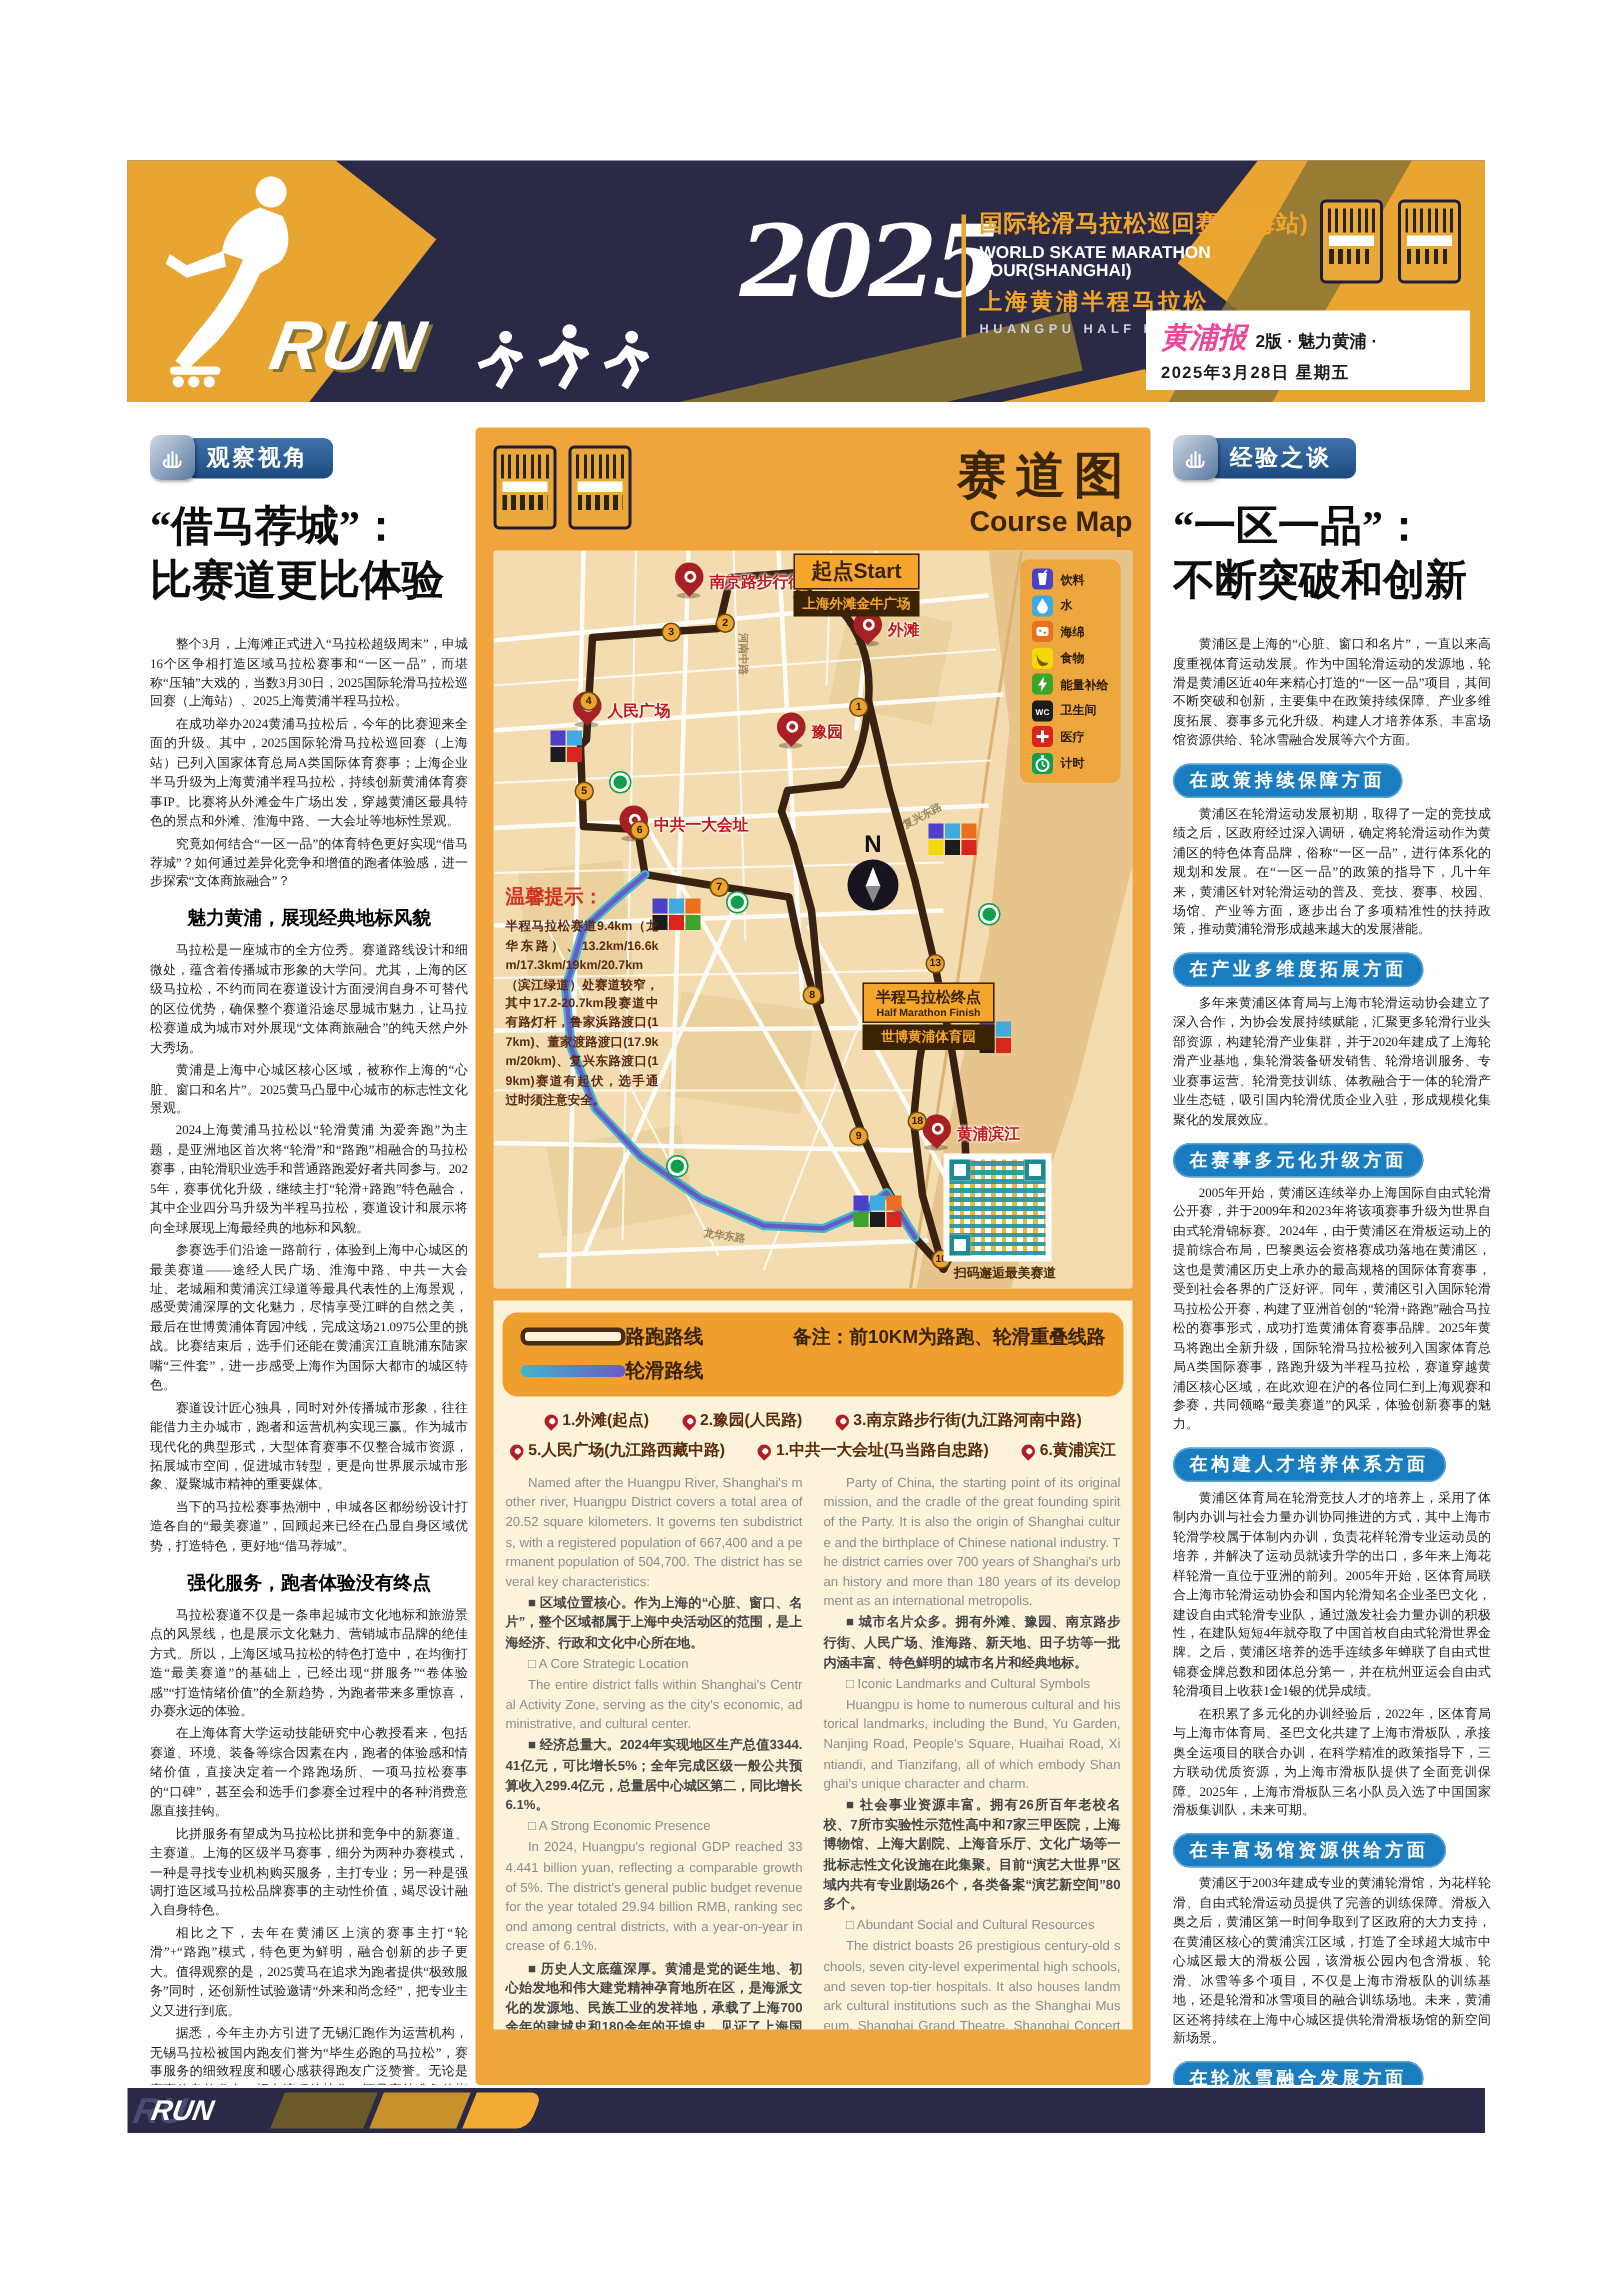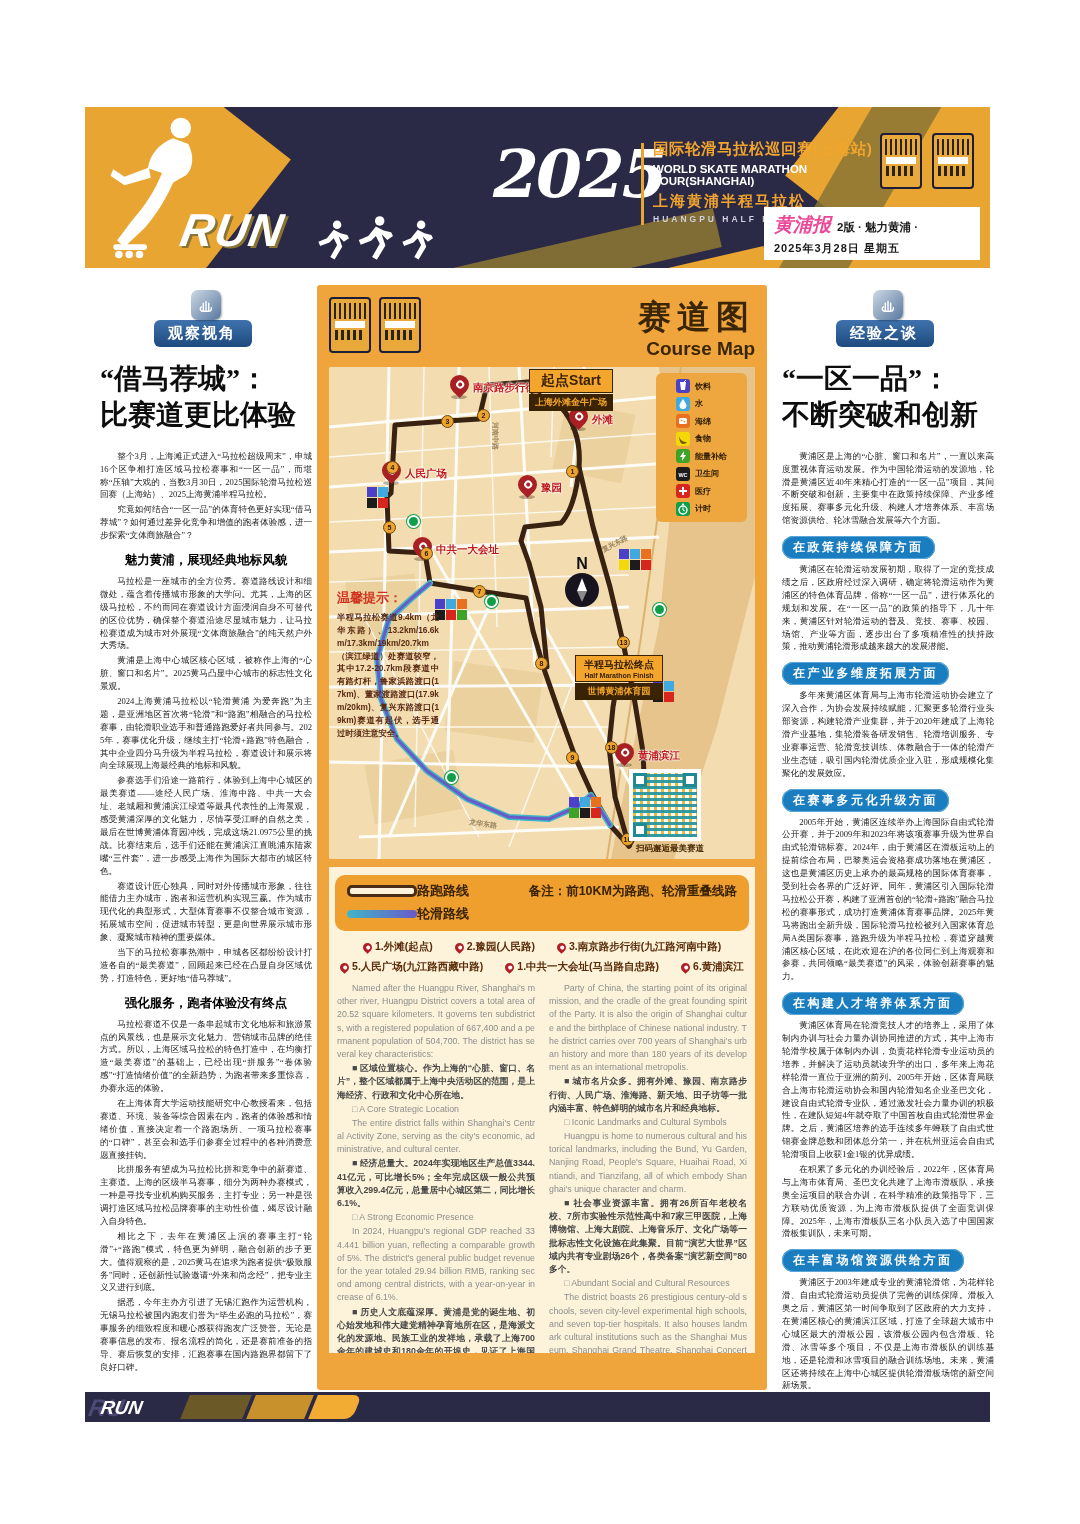--- a/index.html
+++ b/index.html
@@ -34,21 +34,21 @@
   .paper-box{position:absolute;right:10px;bottom:8px;z-index:6;background:#fff;padding:5px 10px 4px;width:196px;}
   .paper-line1{display:flex;align-items:baseline;gap:6px;}
   .paper-name{color:#ec4899;font:italic 900 19px "Liberation Serif",serif;}
   .paper-ed{color:#1a1a1a;font:700 11.5px "Liberation Sans",sans-serif;}
   .paper-date{color:#1a1a1a;font:700 11px "Liberation Sans",sans-serif;margin-top:3px;letter-spacing:1px;}
 
   
   .side-col{position:absolute;top:290px;width:212px;height:1100px;overflow:hidden;}
   .left-col{left:100px;}
   .right-col{left:782px;}
-  .tag{display:flex;align-items:center;gap:0;margin-bottom:14px;flex-direction:column;}
+  .tag{display:flex;align-items:center;gap:0;margin-bottom:14px;}
   .tag-icon{width:30px;height:30px;border-radius:7px;background:linear-gradient(135deg,#cdd8e4,#5878a0);
             display:flex;align-items:center;justify-content:center;z-index:2;box-shadow:1px 1px 2px rgba(0,0,0,.3);}
   .tag-label{background:linear-gradient(180deg,#3f72ae,#1d4a7e);color:#fff;font:700 15px "Liberation Sans",sans-serif;
              padding:4px 16px 4px 14px;border-radius:6px;margin-left:-6px;letter-spacing:2px;}
   .headline{font:900 28px/1.3 "Liberation Serif",serif;color:#0d0d0d;margin:4px 0 16px;}
   .art-body p.blk{margin:0 0 2px;font-size:8.6px;line-height:1.5;text-align:justify;word-break:break-all;
                   text-indent:2em;color:#1c1c1c;}
   .art-body p.t-h{font:700 12.5px "Liberation Sans",sans-serif;text-align:center;text-indent:0;margin:10px 0 6px;color:#000;}
   .art-body p.t-pill{display:inline-block;background:#1a7dc0;color:#fff;font:700 12px "Liberation Sans",sans-serif;
                      padding:3px 11px;border-radius:12px;letter-spacing:2.5px;margin:7px 0 4px;text-indent:0;
@@ -68,21 +68,21 @@
        transform:rotate(-45deg);z-index:6;}
   .pin::after{content:'';position:absolute;left:5.5px;top:5.5px;width:8px;height:8px;border-radius:50%;
               background:#a81f24;border:2.5px solid #fff;box-sizing:border-box;}
   .pin-shadow{position:absolute;width:16px;height:4px;background:rgba(60,40,10,.35);border-radius:50%;z-index:5;}
   .pin-lb{position:absolute;color:#c01a1a;font:900 10.5px "Liberation Sans",sans-serif;white-space:nowrap;z-index:7;
           text-shadow:0 0 2px #fff,0 0 2px #fff,0 0 2px #fff;}
   .sf-box{position:absolute;z-index:8;text-align:center;line-height:1.15;}
   .sf-gold{background:#f3a52c;color:#3a2205;font:900 14px "Liberation Sans",sans-serif;padding:2px 8px;border:1px solid #3a2205;}
   .sf-gold small{display:block;font:800 7px "Liberation Sans",sans-serif;}
   .sf-dark{background:#3a2205;color:#f3a52c;font:700 9px "Liberation Sans",sans-serif;padding:2px 6px;margin-top:1px;}
-  .aid-legend{position:absolute;right:8px;top:6px;z-index:8;background:#eda73e;border-radius:6px;padding:6px 20px;
+  .aid-legend{position:absolute;right:8px;top:6px;z-index:8;background:#eda73e;border-radius:6px;padding:6px 8px;
               display:flex;flex-direction:column;gap:3.5px;}
   .aid-row{display:flex;align-items:center;gap:5px;}
   .aid-ic{width:14px;height:14px;border-radius:3px;display:flex;align-items:center;justify-content:center;}
   .aid-lb{font:700 8px "Liberation Sans",sans-serif;color:#2a1a05;}
   .tips{position:absolute;left:8px;top:222px;width:102px;z-index:8;}
   .tips-title{color:#d0321f;font:900 13px "Liberation Sans",sans-serif;margin-bottom:4px;}
   .tips-body{color:#5a2a14;font:700 8.3px/1.55 "Liberation Sans",sans-serif;text-align:justify;word-break:break-all;}
   .compass{position:absolute;left:236px;top:188px;z-index:7;text-align:center;}
   .compass .n{font:900 16px "Liberation Sans",sans-serif;color:#111;}
   .compass .dial{width:34px;height:34px;border-radius:50%;background:#17141f;margin:0 auto;position:relative;}
@@ -220,20 +220,21 @@
       </span>
       <span class="tag-label">观察视角</span>
     </div>
     <div class="headline">
       <span>“借马荐城”：</span><br>
       <span>比赛道更比体验</span>
     </div>
     <div class="art-body">
 
     <p class="blk t-p">整个3月，上海滩正式进入“马拉松超级周末”，申城16个区争相打造区域马拉松赛事和“一区一品”，而堪称“压轴”大戏的，当数3月30日，2025国际轮滑马拉松巡回赛（上海站）、2025上海黄浦半程马拉松。</p>
+        <p class="blk t-p">在成功举办2024黄浦马拉松后，今年的比赛迎来全面的升级。其中，2025国际轮滑马拉松巡回赛（上海站）已列入国家体育总局A类国际体育赛事；上海企业半马升级为上海黄浦半程马拉松，持续创新黄浦体育赛事IP。比赛将从外滩金牛广场出发，穿越黄浦区最具特色的景点和外滩、淮海中路、一大会址等地标性景观。</p>
         <p class="blk t-p">究竟如何结合“一区一品”的体育特色更好实现“借马荐城”？如何通过差异化竞争和增值的跑者体验感，进一步探索“文体商旅融合”？</p>
         <p class="blk t-h">魅力黄浦，展现经典地标风貌</p>
         <p class="blk t-p">马拉松是一座城市的全方位秀。赛道路线设计和细微处，蕴含着传播城市形象的大学问。尤其，上海的区级马拉松，不约而同在赛道设计方面浸润自身不可替代的区位优势，确保整个赛道沿途尽显城市魅力，让马拉松赛道成为城市对外展现“文体商旅融合”的纯天然户外大秀场。</p>
         <p class="blk t-p">黄浦是上海中心城区核心区域，被称作上海的“心脏、窗口和名片”。2025黄马凸显中心城市的标志性文化景观。</p>
         <p class="blk t-p">2024上海黄浦马拉松以“轮滑黄浦 为爱奔跑”为主题，是亚洲地区首次将“轮滑”和“路跑”相融合的马拉松赛事，由轮滑职业选手和普通路跑爱好者共同参与。2025年，赛事优化升级，继续主打“轮滑+路跑”特色融合，其中企业四分马升级为半程马拉松，赛道设计和展示将向全球展现上海最经典的地标和风貌。</p>
         <p class="blk t-p">参赛选手们沿途一路前行，体验到上海中心城区的最美赛道——途经人民广场、淮海中路、中共一大会址、老城厢和黄浦滨江绿道等最具代表性的上海景观，感受黄浦深厚的文化魅力，尽情享受江畔的自然之美，最后在世博黄浦体育园冲线，完成这场21.0975公里的挑战。比赛结束后，选手们还能在黄浦滨江直眺浦东陆家嘴“三件套”，进一步感受上海作为国际大都市的城区特色。</p>
         <p class="blk t-p">赛道设计匠心独具，同时对外传播城市形象，往往能借力主办城市，跑者和运营机构实现三赢。作为城市现代化的典型形式，大型体育赛事不仅整合城市资源，拓展城市空间，促进城市转型，更是向世界展示城市形象、凝聚城市精神的重要媒体。</p>
         <p class="blk t-p">当下的马拉松赛事热潮中，申城各区都纷纷设计打造各自的“最美赛道”，回顾起来已经在凸显自身区域优势，打造特色，更好地“借马荐城”。</p>
         <p class="blk t-h">强化服务，跑者体验没有终点</p>
         <p class="blk t-p">马拉松赛道不仅是一条串起城市文化地标和旅游景点的风景线，也是展示文化魅力、营销城市品牌的绝佳方式。所以，上海区域马拉松的特色打造中，在均衡打造“最美赛道”的基础上，已经出现“拼服务”“卷体验感”“打造情绪价值”的全新趋势，为跑者带来多重惊喜，办赛永远的体验。</p>

